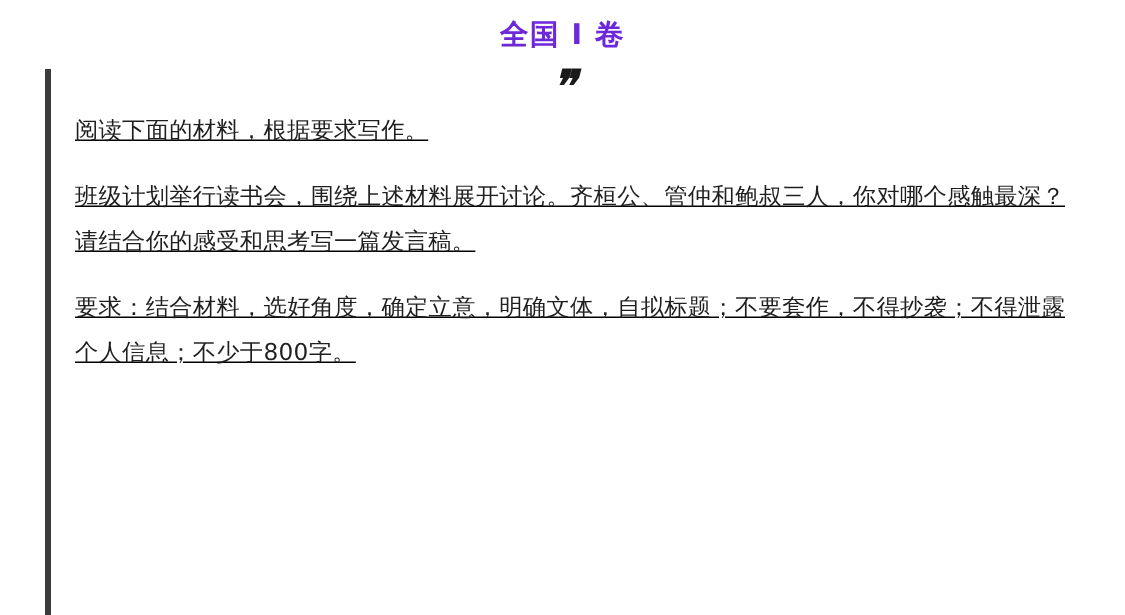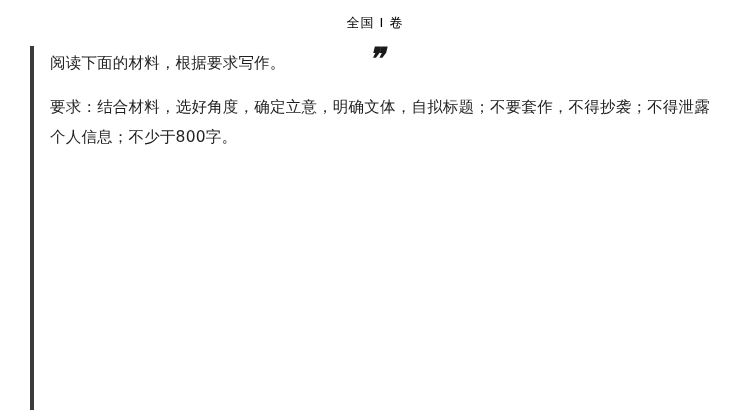--- a/index.html
+++ b/index.html
@@ -25,23 +25,23 @@
   
   .header {
     position: relative;
     height: 46px;
     display: flex;
     align-items: center;
     justify-content: center;
   }
 
   .header-title {
-    font-size: 13px;
-    font-weight: normal;
-    color: #000000;
+    font-size: 19px;
+    font-weight: bold;
+    color: #6d28d9;
     letter-spacing: 1px;
     font-family: "DejaVu Sans", "Liberation Sans", sans-serif;
   }
 
   
   .quote-mark {
     position: absolute;
     left: 375px;
     top: 44px;
     transform: translateX(-50%);
@@ -61,22 +61,23 @@
     top: 46px;
     width: 4px;
     height: 364px;
     background: #3b3b3b;
   }
 
   
   .content {
     position: absolute;
     left: 50px;
-    top: 48px;
+    top: 72px;
     width: 660px;
+    text-decoration: underline;
   }
 
   .para {
     font-size: 15.5px;
     line-height: 30px;
     color: #1f1f1f;
     margin: 0 0 14px 0;
     text-align: justify;
     letter-spacing: 0.2px;
     font-family: "DejaVu Sans", "Liberation Sans", sans-serif;
@@ -94,16 +95,17 @@
   <div class="header">
     <div class="header-title">全国 I 卷</div>
   </div>
 
   <div class="quote-mark">❞</div>
 
   <div class="accent-bar"></div>
 
   <div class="content">
     <p class="para">阅读下面的材料，根据要求写作。</p>
+    <p class="para">班级计划举行读书会，围绕上述材料展开讨论。齐桓公、管仲和鲍叔三人，你对哪个感触最深？请结合你的感受和思考写一篇发言稿。</p>
     <p class="para">要求：结合材料，选好角度，确定立意，明确文体，自拟标题；不要套作，不得抄袭；不得泄露个人信息；不少于800字。</p>
   </div>
 
 </div>
 
 </body></html>

